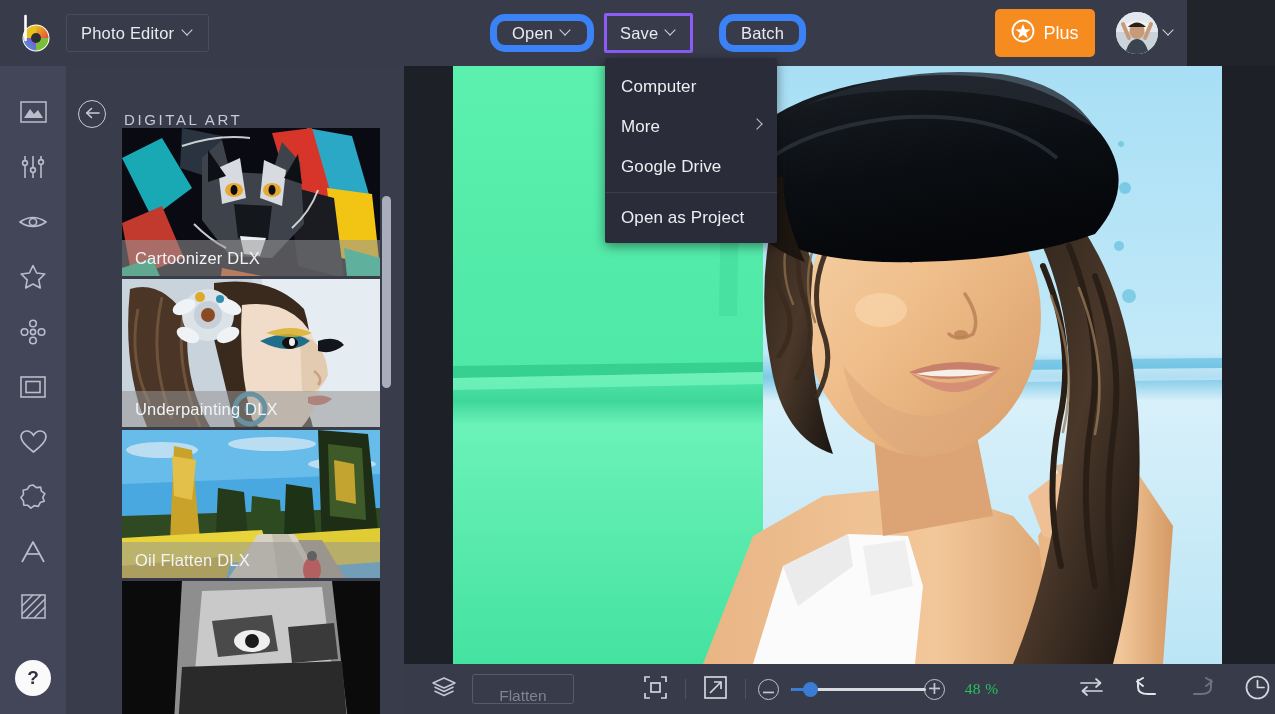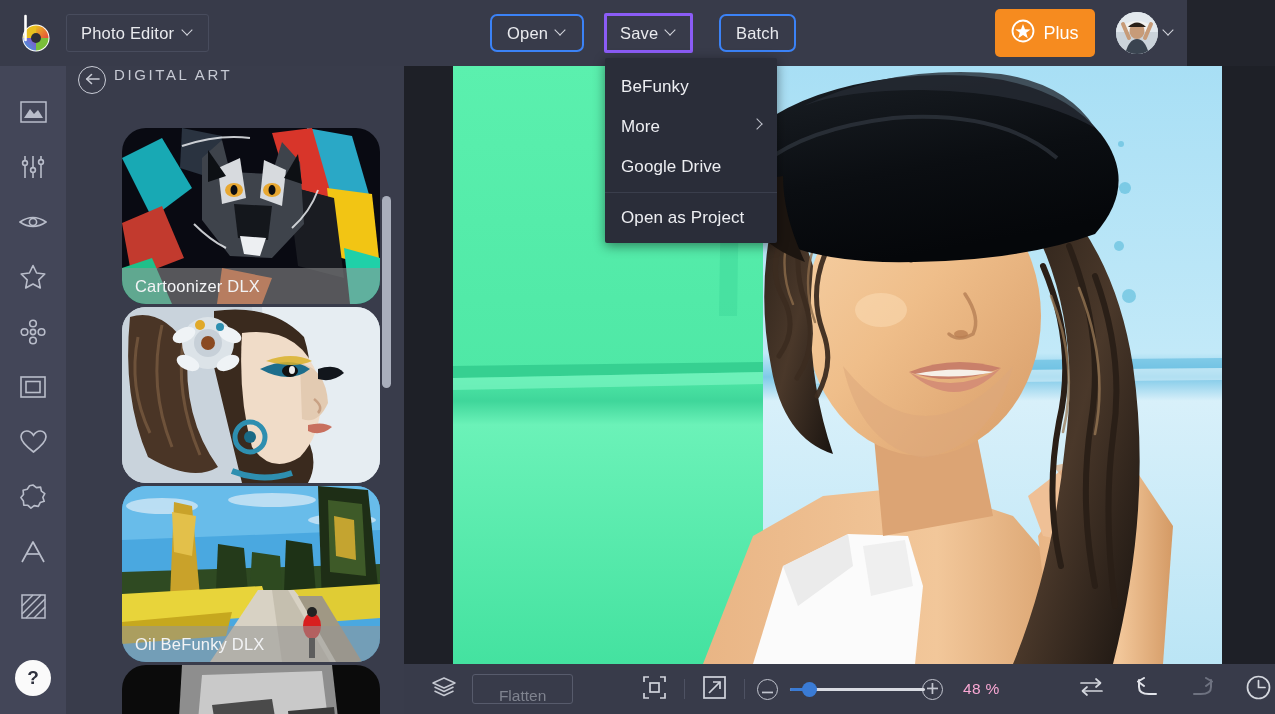--- a/index.html
+++ b/index.html
@@ -29,21 +29,21 @@
     height: 38px; padding: 0 14px;
     border: 1px solid #484C5D; border-radius: 3px;
     background: transparent;
     color: #E9EAEE; font-size: 16.5px;
     display: flex; align-items: center; gap: 9px;
     cursor: pointer; letter-spacing: .2px;
   }
   .topbtn {
     position: absolute; top: 14px;
     height: 38px; padding: 0 15px;
-    border: 2px solid #3b82f6; border-radius: 7px;
+    border: 7px solid #3b82f6; border-radius: 15px;
     background: transparent;
     color: #E9EAEE; font-size: 16.5px;
     display: flex; align-items: center; gap: 8px;
     cursor: pointer; letter-spacing: .2px;
     white-space: nowrap;
   }
   #open-btn  { left: 490px; }
   #batch-btn { left: 719px; }
   #save-btn  {
     left: 604px;
@@ -122,42 +122,42 @@
   }
 
   
   #panel {
     position: absolute; left: 66px; top: 66px;
     width: 338px; height: 648px;
     background: #393C4B;
     z-index: 20; overflow: hidden;
   }
   #panel-head {
-    height: 62px; display: flex; align-items: flex-start;
-    padding-left: 12px; gap: 8px;
+    height: 62px; display: flex; align-items: flex-end;
+    padding-left: 12px; gap: 18px;
   }
   #back-btn {
     width: 28px; height: 28px; border-radius: 50%;
     border: 1.6px solid #C9CCD6; background: transparent;
     display: flex; align-items: center; justify-content: center;
     cursor: pointer; flex: none;
   }
   #panel-title {
     color: #C7CAD4; font-size: 15px; letter-spacing: 2.6px;
   }
   #thumb-list {
     position: absolute; top: 62px; left: 56px;
     width: 266px; height: 586px;
     overflow: hidden;
   }
   .thumb {
     position: relative; width: 258px; height: 88px;
     margin-bottom: 3px; overflow: hidden; cursor: pointer;
   }
-  .thumb.tall { height: 176px; border-radius: 24px; }
+  .thumb.tall { height: 148px; }
   .thumb-art { position: absolute; inset: 0; }
   .thumb-label {
     position: absolute; left: 0; right: 0; bottom: 0;
     height: 36px; background: rgba(150,150,150,.55);
     color: #F2F3F5; font-size: 16.5px;
     display: flex; align-items: center; padding-left: 13px;
     letter-spacing: .2px;
   }
   #panel-scrollbar {
     position: absolute; right: 13px; top: 72px;
@@ -213,22 +213,23 @@
   #zoom-fill {
     position: absolute; left: 0; top: 8px;
     width: 18px; height: 2.5px; background: #3A7BD5; border-radius: 2px;
   }
   #zoom-handle {
     position: absolute; left: 12px; top: 2px;
     width: 15px; height: 15px; border-radius: 50%;
     background: #3A7BD5;
   }
   #zoom-value {
-    color: #f9a8d4; font-size: 15.5px; letter-spacing: .4px;
+    color: #22c55e; font-size: 15.5px; letter-spacing: .4px;
     white-space: nowrap;
+    font-family: Liberation Serif, serif;
   }
   .circle-btn {
     width: 21px; height: 21px; border-radius: 50%;
     border: 1.5px solid #C2C5CF;
     display: flex; align-items: center; justify-content: center;
     cursor: pointer; flex: none;
   }
 </style>
 </head>
 <body>
@@ -554,20 +555,21 @@
               <circle cx="78" cy="18" r="5" fill="#E0A92A"></circle>
               <circle cx="98" cy="20" r="4" fill="#2E8FB0"></circle>
             </g>
 
             <circle cx="128" cy="130" r="15" fill="none" stroke="#2E8FB0" stroke-width="5"></circle>
             <circle cx="128" cy="130" r="6" fill="#1A6A86"></circle>
 
             <path d="M110,164 Q140,176 170,166" fill="none" stroke="#2E8FB0" stroke-width="6"></path>
           </svg>
         </div>
+        <div class="thumb-label">Underpainting DLX</div>
       </div>
 
       <div class="thumb tall">
         <div class="thumb-art">
           <svg width="258" height="176" viewBox="0 0 258 176" preserveAspectRatio="none">
             <rect width="258" height="176" fill="#4AA8E0"></rect>
             <path d="M0,0 L258,0 L258,44 L0,54 Z" fill="#68BCEA"></path>
             <g fill="#CFE6F5" opacity=".8">
               <ellipse cx="40" cy="20" rx="36" ry="8"></ellipse>
               <ellipse cx="150" cy="14" rx="44" ry="7"></ellipse>
@@ -593,21 +595,21 @@
 
             <path d="M136,104 L172,104 L230,176 L88,176 Z" fill="#D8D2C4"></path>
             <path d="M150,104 L166,104 L208,176 L160,176 Z" fill="#B9B2A2" opacity=".6"></path>
             <path d="M176,110 L200,110 L240,176 L214,176 Z" fill="#A09884"></path>
 
             <ellipse cx="190" cy="140" rx="9" ry="13" fill="#D81F1F"></ellipse>
             <circle cx="190" cy="126" r="5" fill="#222"></circle>
             <rect x="187" y="152" width="6" height="20" fill="#1A1A1A"></rect>
           </svg>
         </div>
-        <div class="thumb-label">Oil BeFunky DLX</div>
+        <div class="thumb-label">Oil Flatten DLX</div>
       </div>
 
       <div class="thumb tall">
         <div class="thumb-art">
           <svg width="258" height="176" viewBox="0 0 258 176" preserveAspectRatio="none">
             <rect width="258" height="176" fill="#0B0B0B"></rect>
             <path d="M60,0 L210,0 L230,176 L50,176 Z" fill="#8E8E8E"></path>
             <path d="M80,10 L200,6 L214,120 L70,124 Z" fill="#C9C9C9"></path>
             <path d="M90,40 L150,34 L156,70 L96,76 Z" fill="#4A4A4A"></path>
             <ellipse cx="130" cy="60" rx="18" ry="11" fill="#EFEFEF"></ellipse>
@@ -688,21 +690,21 @@
           <path d="M29 26 L35 12" stroke="#C79B78" stroke-width="4" stroke-linecap="round"></path>
           <path d="M12 15 Q21 6 30 15" fill="#2A2018"></path>
         </svg>
       </div>
       <span class="caret"></span>
     </div>
   </div>
 
   <div id="save-menu">
     <div class="menu-item">
-      <span>BeFunky</span>
+      <span>Computer</span>
     </div>
     <div class="menu-item">
       <span>More</span>
       <span class="submenu-arrow"></span>
     </div>
     <div class="menu-item">
       <span>Google Drive</span>
     </div>
     <div class="menu-divider"></div>
     <div class="menu-item">

